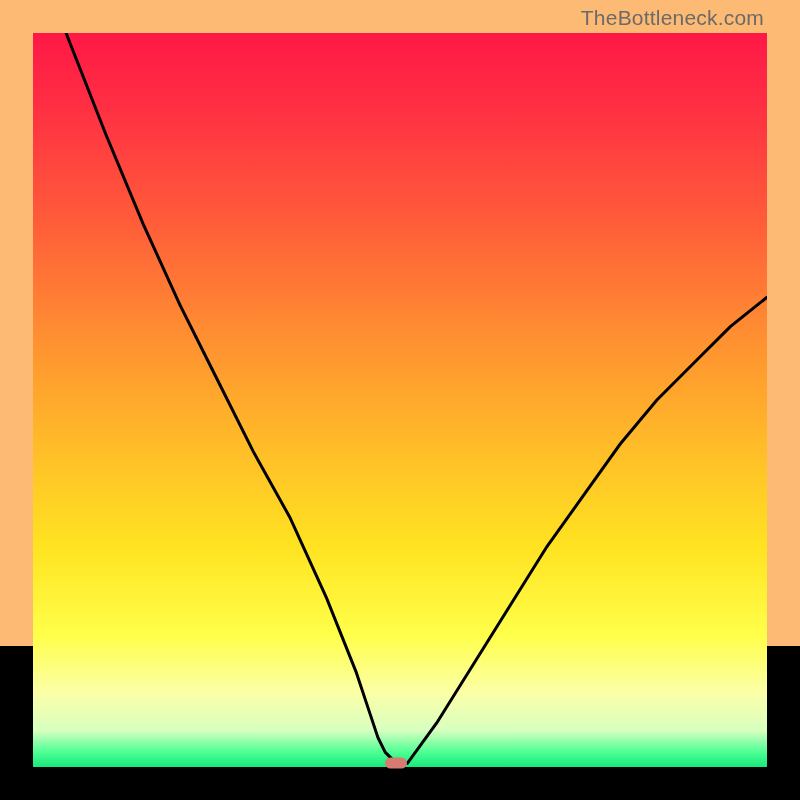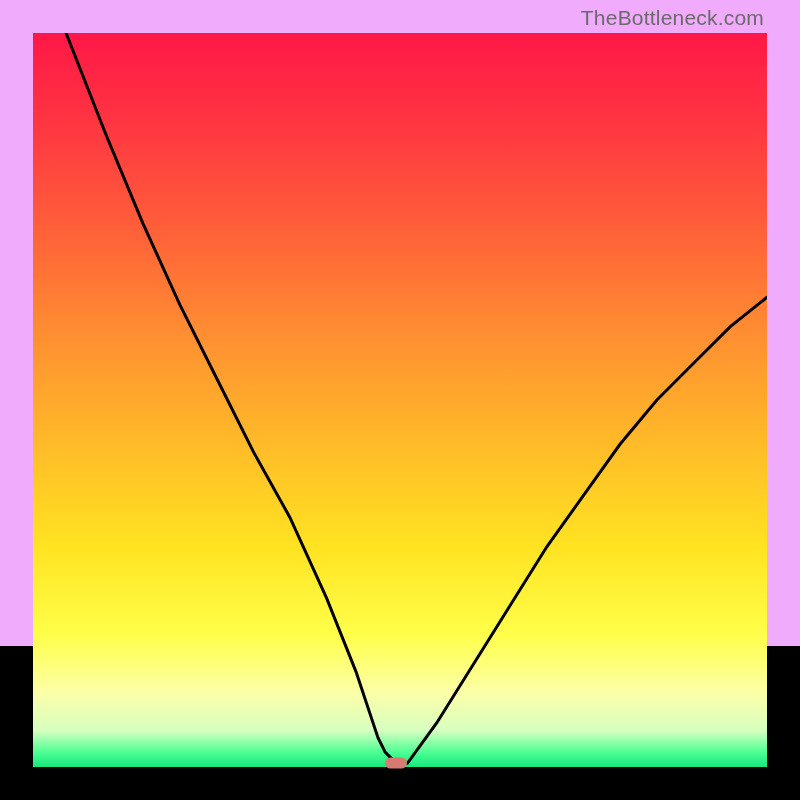--- a/index.html
+++ b/index.html
@@ -8,21 +8,21 @@
     background: #000;
     width: 800px;
     height: 800px;
     overflow: hidden;
     font-family: Arial, Helvetica, sans-serif;
   }
   .frame {
     position: relative;
     width: 800px;
     height: 646px;
-    background: #f0abfc;
+    background: #fdba74;
   }
   .plot-area {
     position: absolute;
     left: 33px;
     top: 33px;
     width: 734px;
     height: 734px;
     
     background: linear-gradient(to bottom,
       #ff1846 0%,

